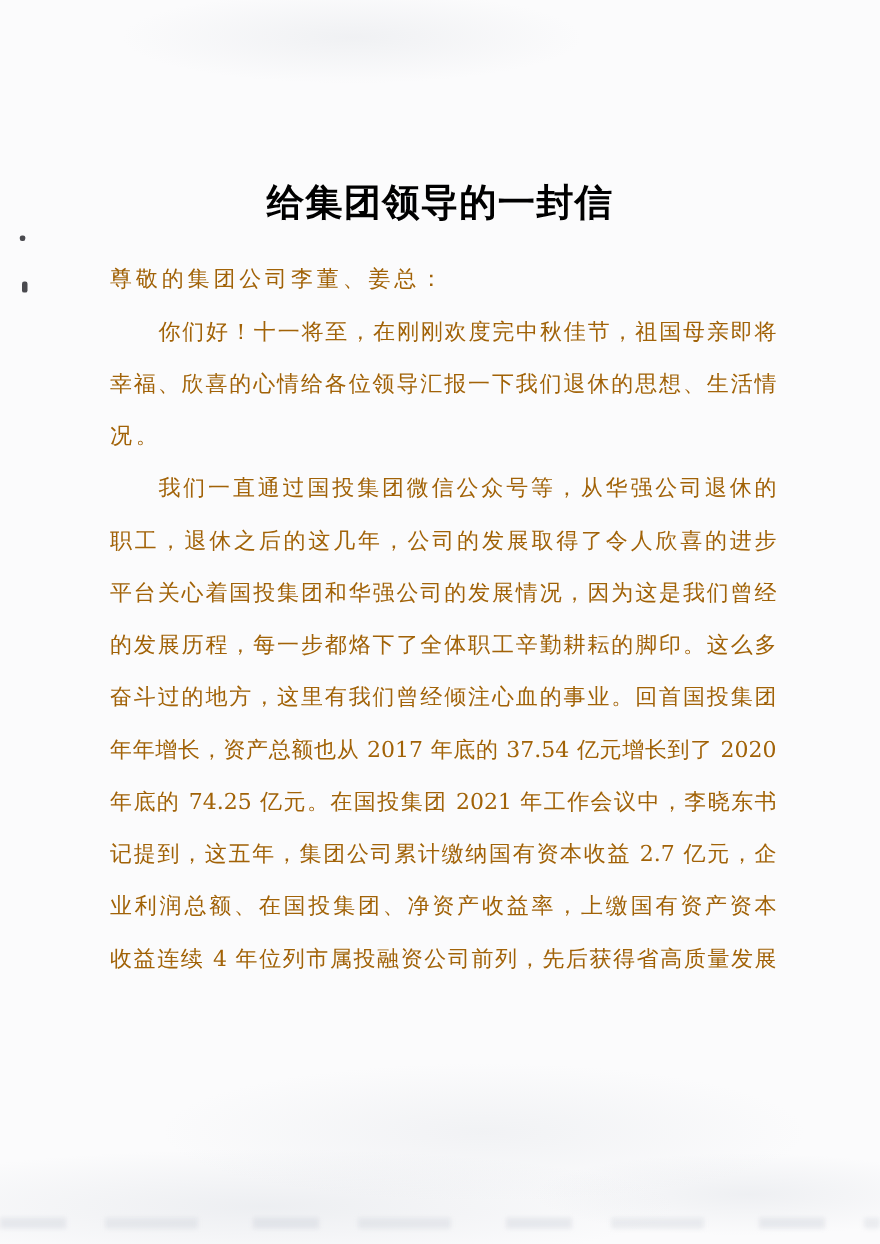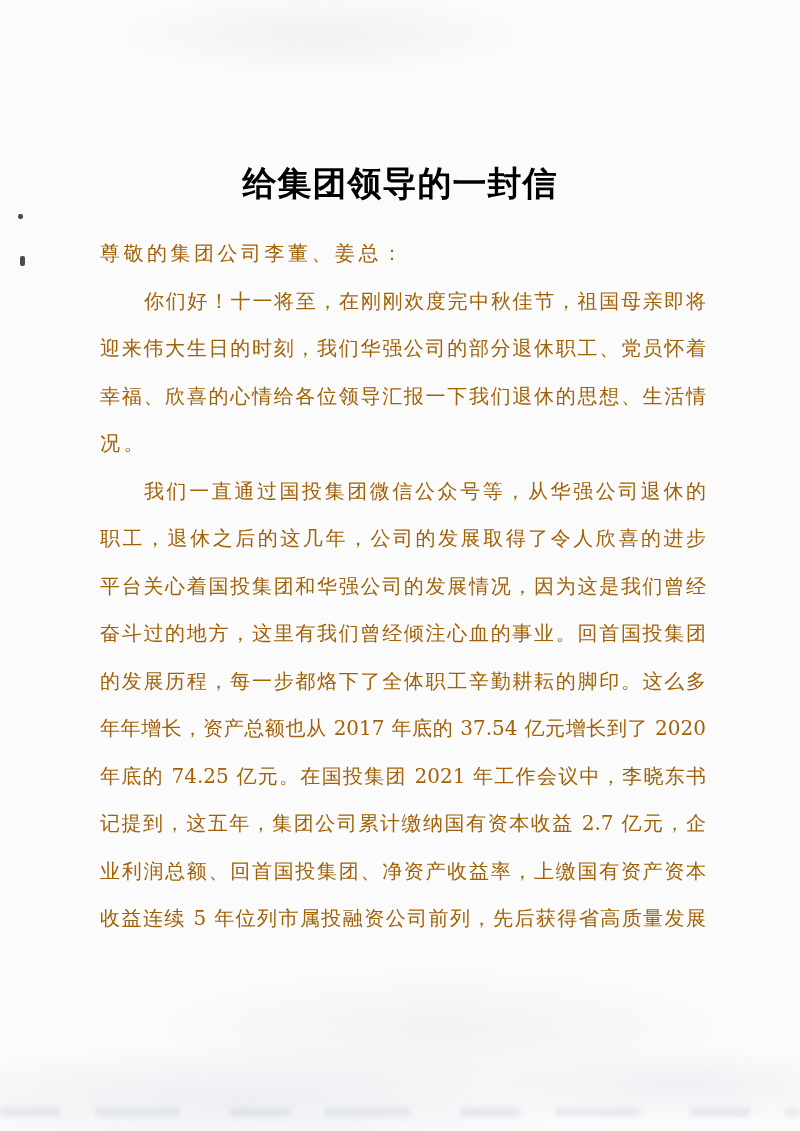--- a/index.html
+++ b/index.html
@@ -92,36 +92,35 @@
 <div class="page">
 
   <h1 class="title">给集团领导的一封信</h1>
 
   <div class="textblock">
 
     <div class="line no-just">尊敬的集团公司李董、姜总：</div>
 
     <div>
       <div class="line indent">你们好！十一将至，在刚刚欢度完中秋佳节，祖国母亲即将</div>
-      <div class="line">迎来伟大生日的时刻，我们华强公司的部分退休职工、党员怀着</div>
       <div class="line">幸福、欣喜的心情给各位领导汇报一下我们退休的思想、生活情</div>
       <div class="line no-just">况。</div>
     </div>
 
     <div>
       <div class="line indent">我们一直通过国投集团微信公众号等，从华强公司退休的</div>
       <div class="line">职工，退休之后的这几年，公司的发展取得了令人欣喜的进步</div>
       <div class="line">平台关心着国投集团和华强公司的发展情况，因为这是我们曾经</div>
+      <div class="line">的发展历程，每一步都烙下了全体职工辛勤耕耘的脚印。这么多</div>
       <div class="line">奋斗过的地方，这里有我们曾经倾注心血的事业。回首国投集团</div>
-      <div class="line">的发展历程，每一步都烙下了全体职工辛勤耕耘的脚印。这么多</div>
       <div class="line">年年增长，资产总额也从 2017 年底的 37.54 亿元增长到了 2020</div>
       <div class="line">年底的 74.25 亿元。在国投集团 2021 年工作会议中，李晓东书</div>
       <div class="line">记提到，这五年，集团公司累计缴纳国有资本收益 2.7 亿元，企</div>
-      <div class="line">业利润总额、回首国投集团、净资产收益率，上缴国有资产资本</div>
-      <div class="line">收益连续 5 年位列市属投融资公司前列，先后获得省高质量发展</div>
+      <div class="line">业利润总额、在国投集团、净资产收益率，上缴国有资产资本</div>
+      <div class="line">收益连续 4 年位列市属投融资公司前列，先后获得省高质量发展</div>
     </div>
 
   </div>
 
   <div class="speck s1"></div>
   <div class="speck s2"></div>
   <div class="bottom-band"></div>
 
 </div>
 

